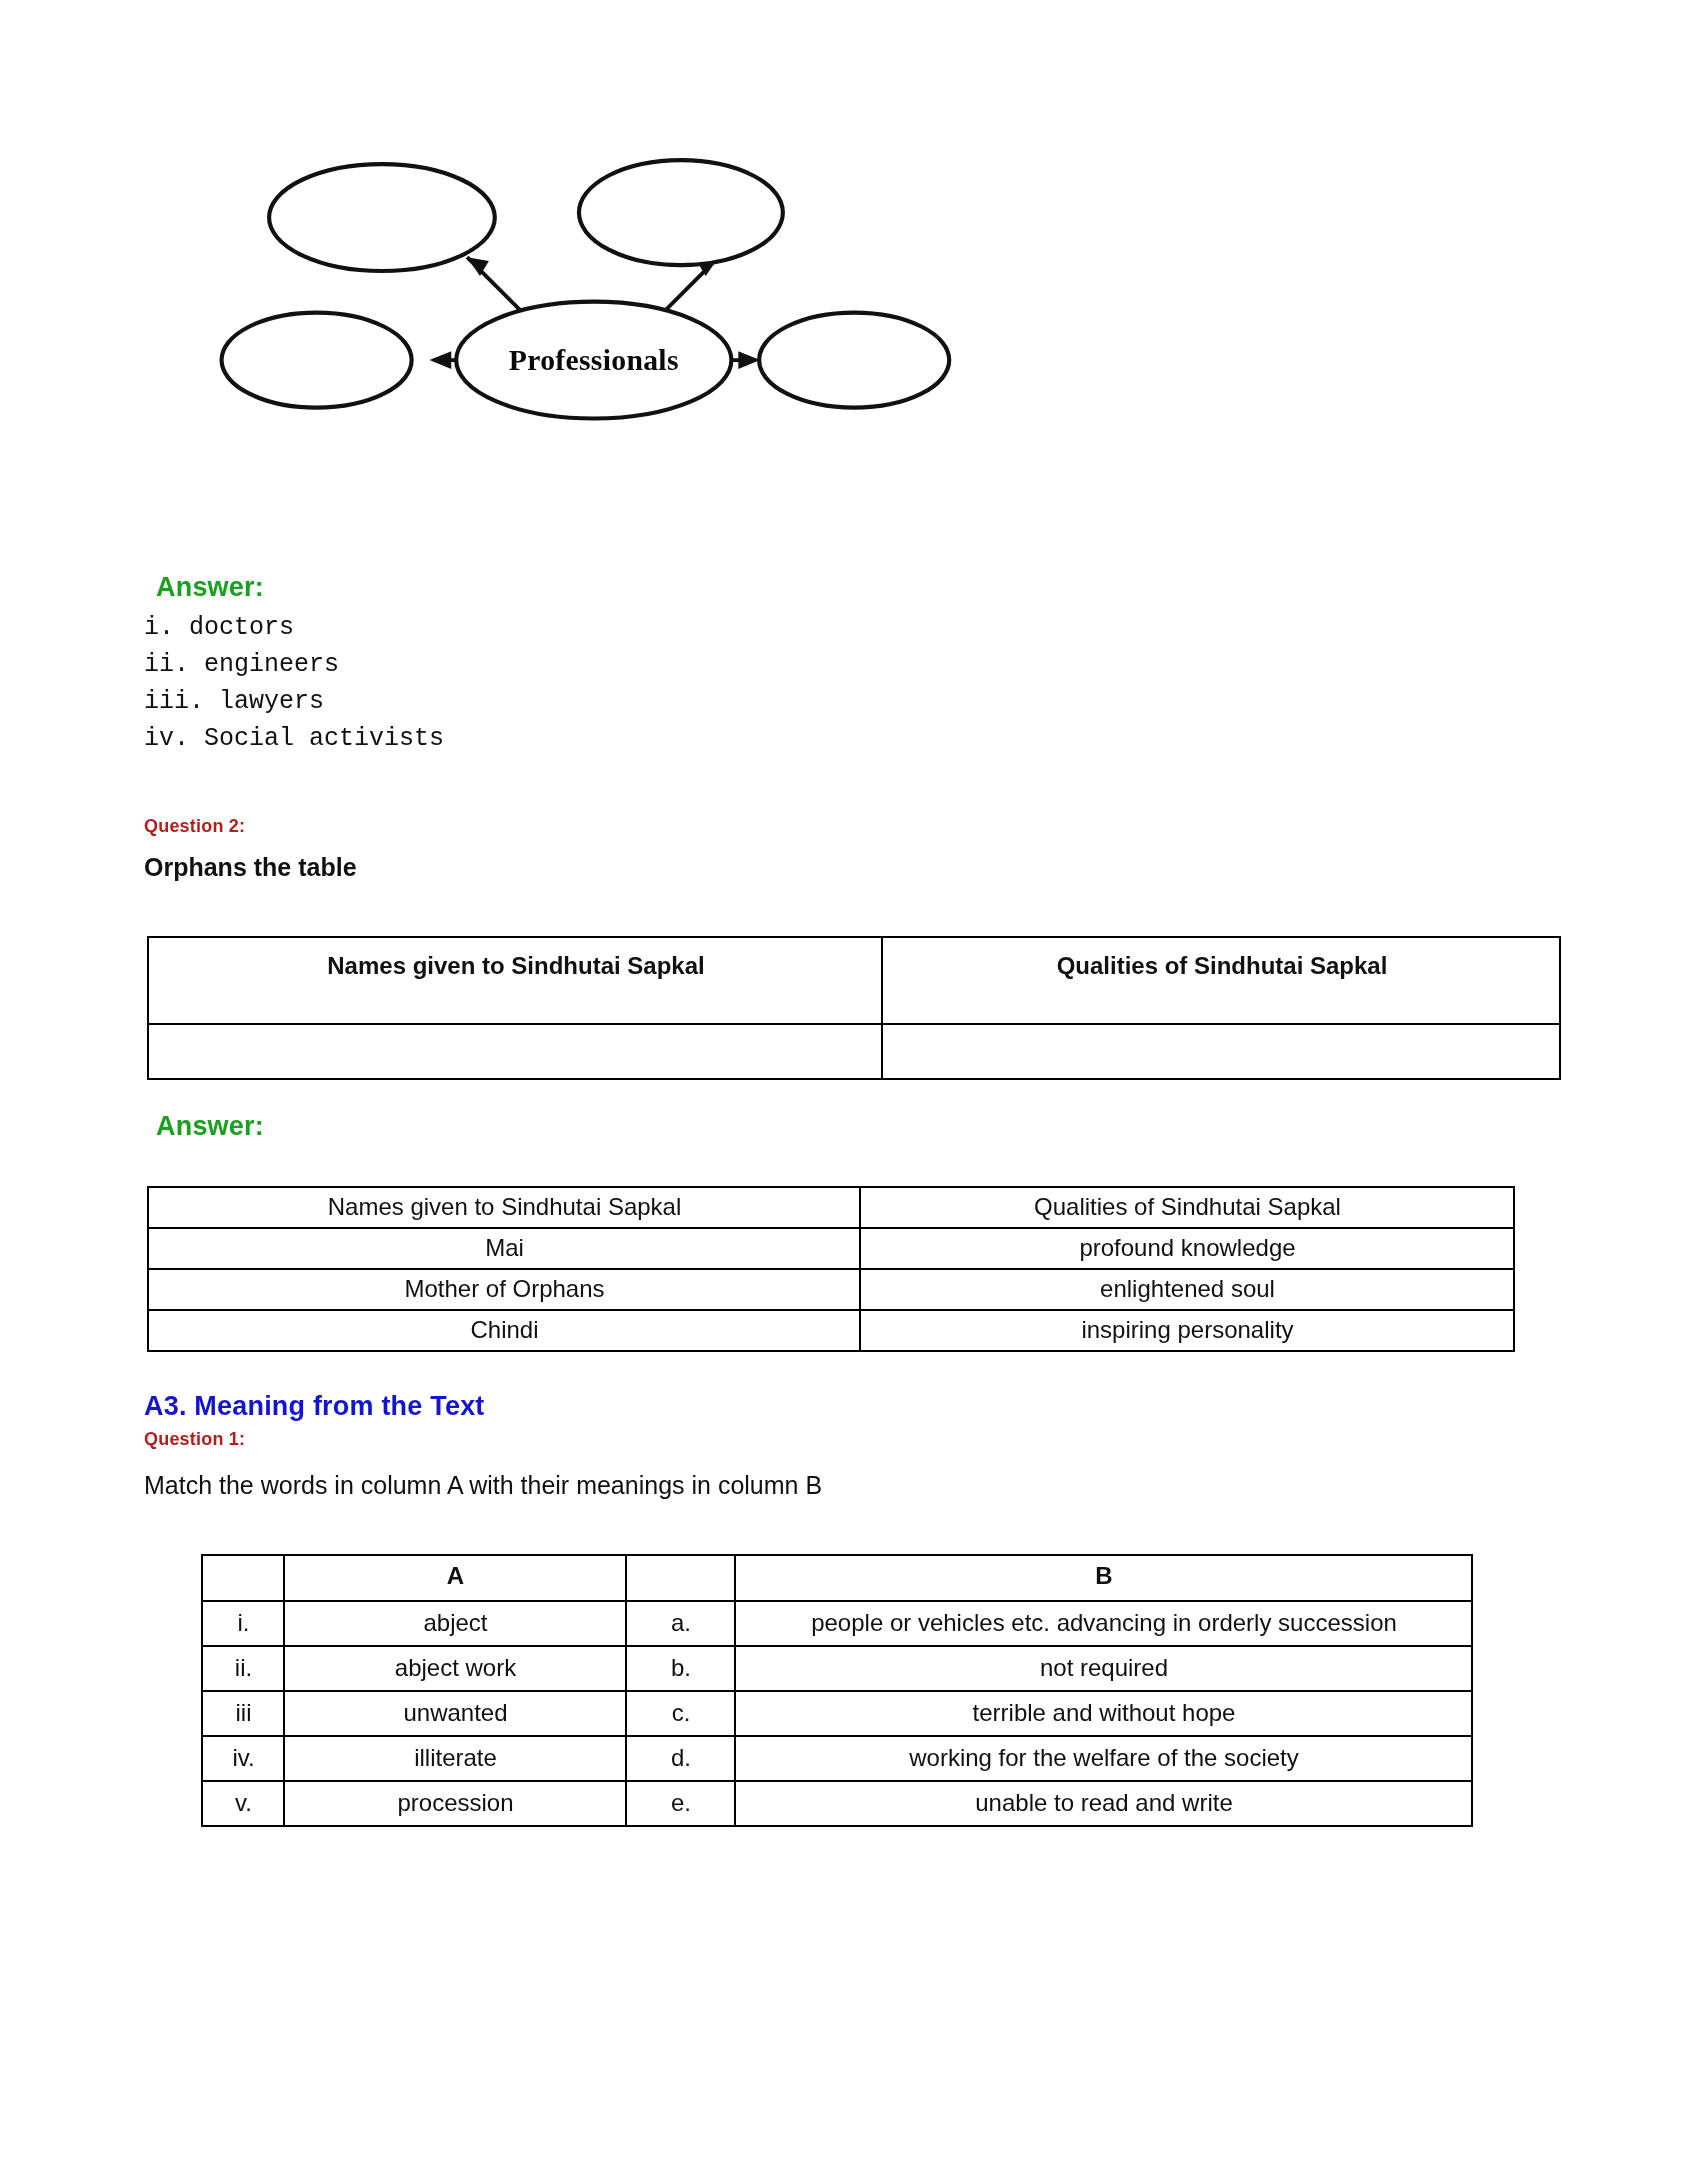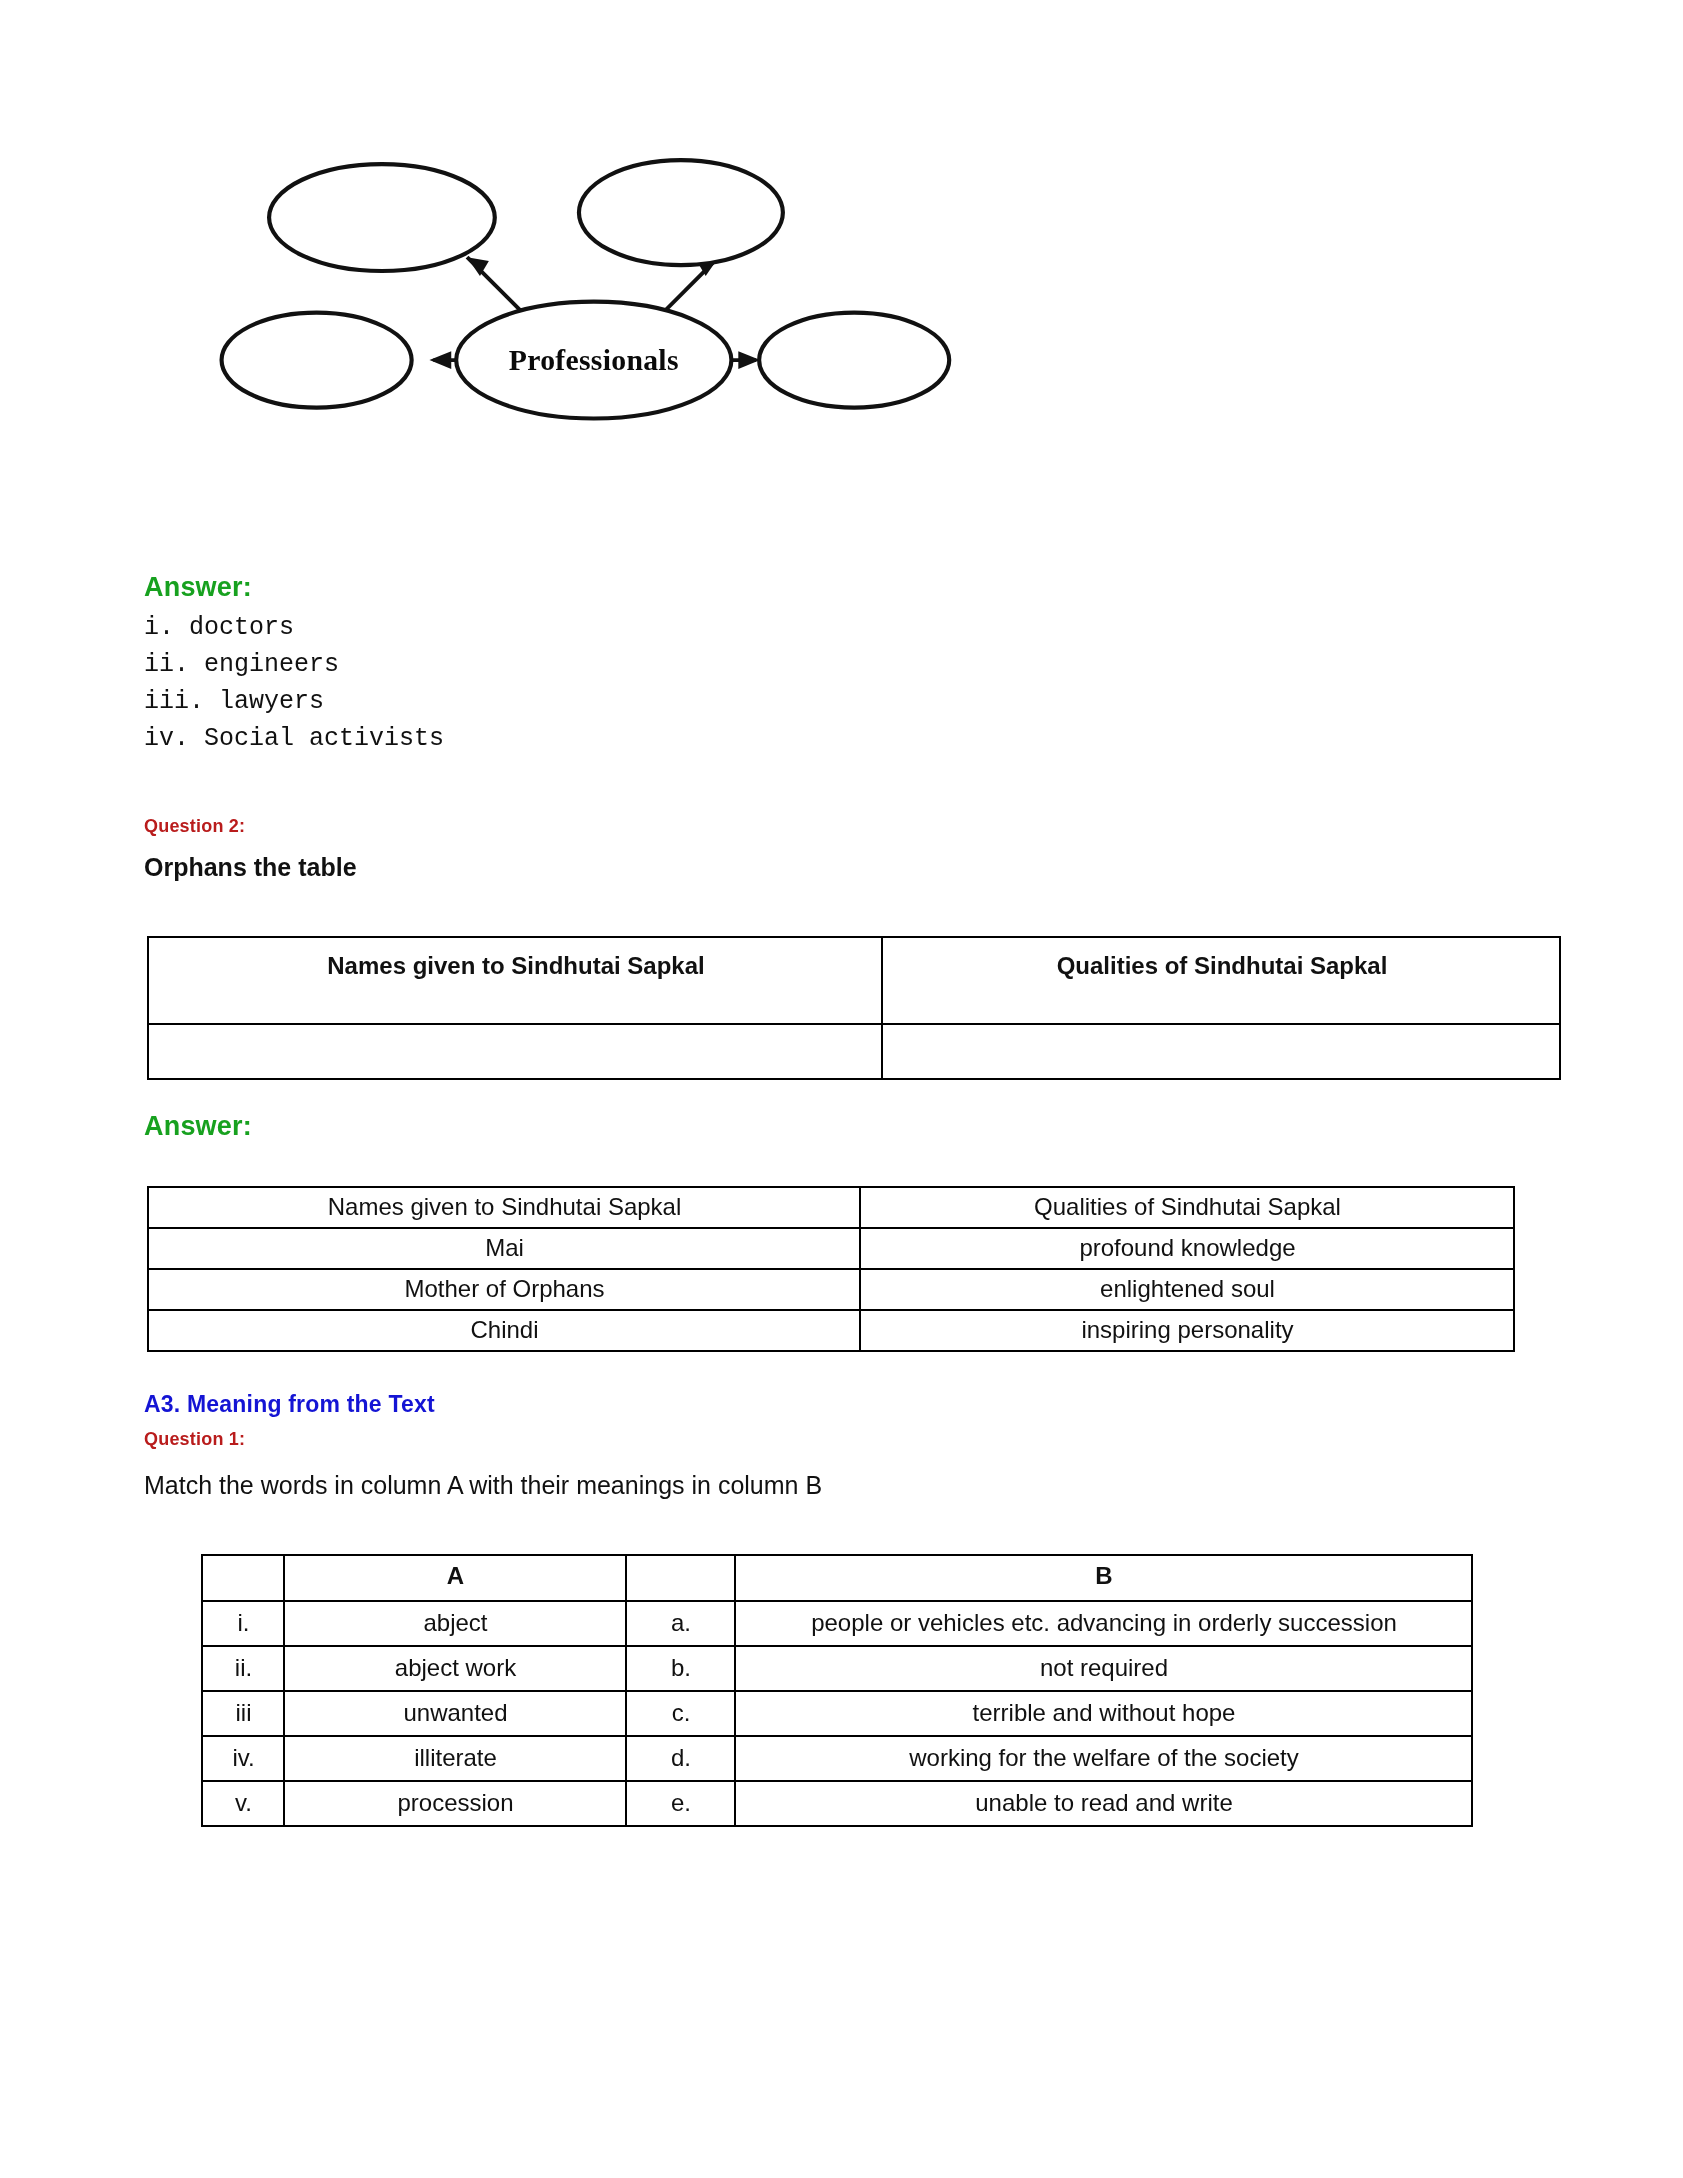--- a/index.html
+++ b/index.html
@@ -56,32 +56,33 @@
     fill: none;
   }
 
   
   .answer-heading {
     position: absolute;
     font-weight: bold;
     font-size: 27px;
     color: #17a11f;
     letter-spacing: 0.2px;
+    margin-left: 12px;
   }
   .question-heading {
     position: absolute;
     font-weight: bold;
     font-size: 18px;
     color: #b91c1c;
     letter-spacing: 0.2px;
   }
   .section-heading {
     position: absolute;
     font-weight: bold;
-    font-size: 23px;
+    font-size: 27px;
     color: #1414d4;
     letter-spacing: 0.2px;
   }
   .bold-text {
     position: absolute;
     font-weight: bold;
     font-size: 25px;
     color: #111111;
   }
   .plain-text {

